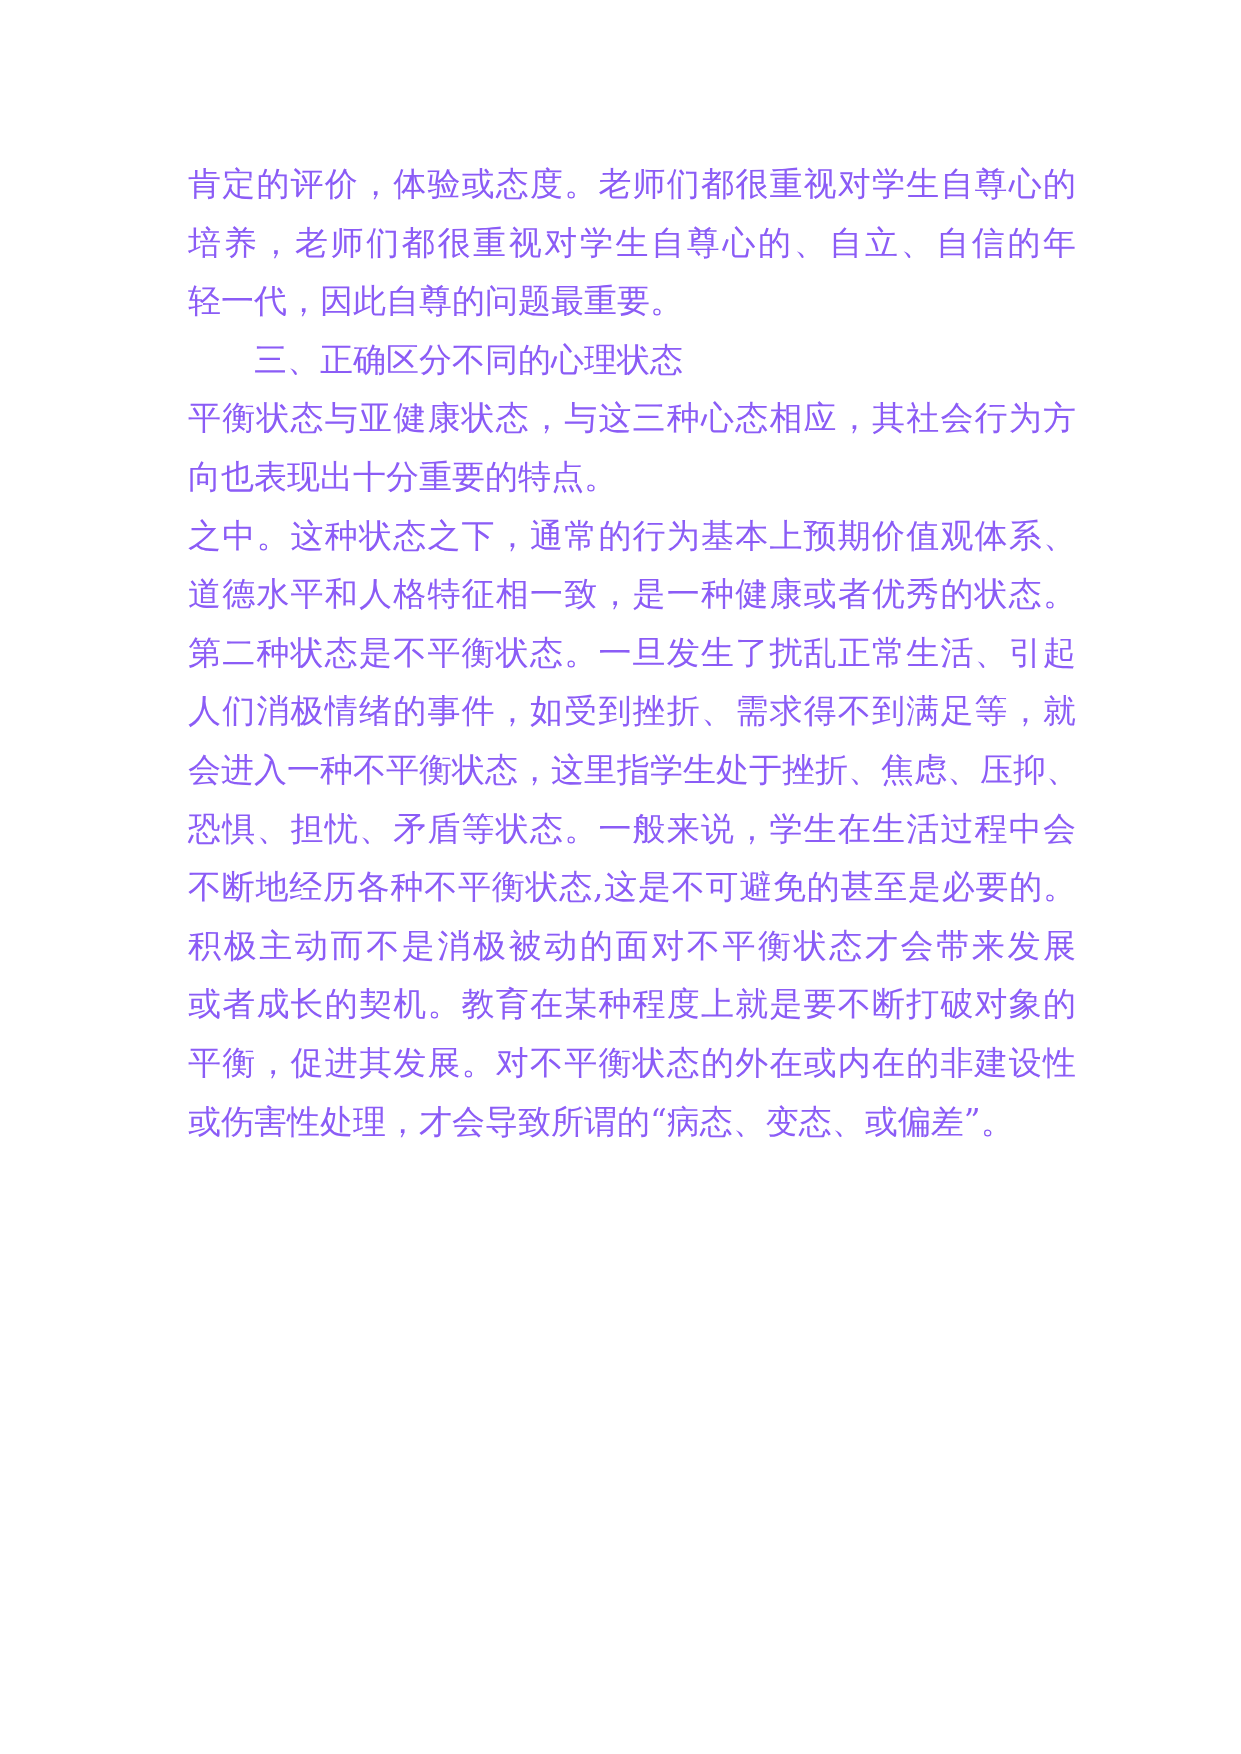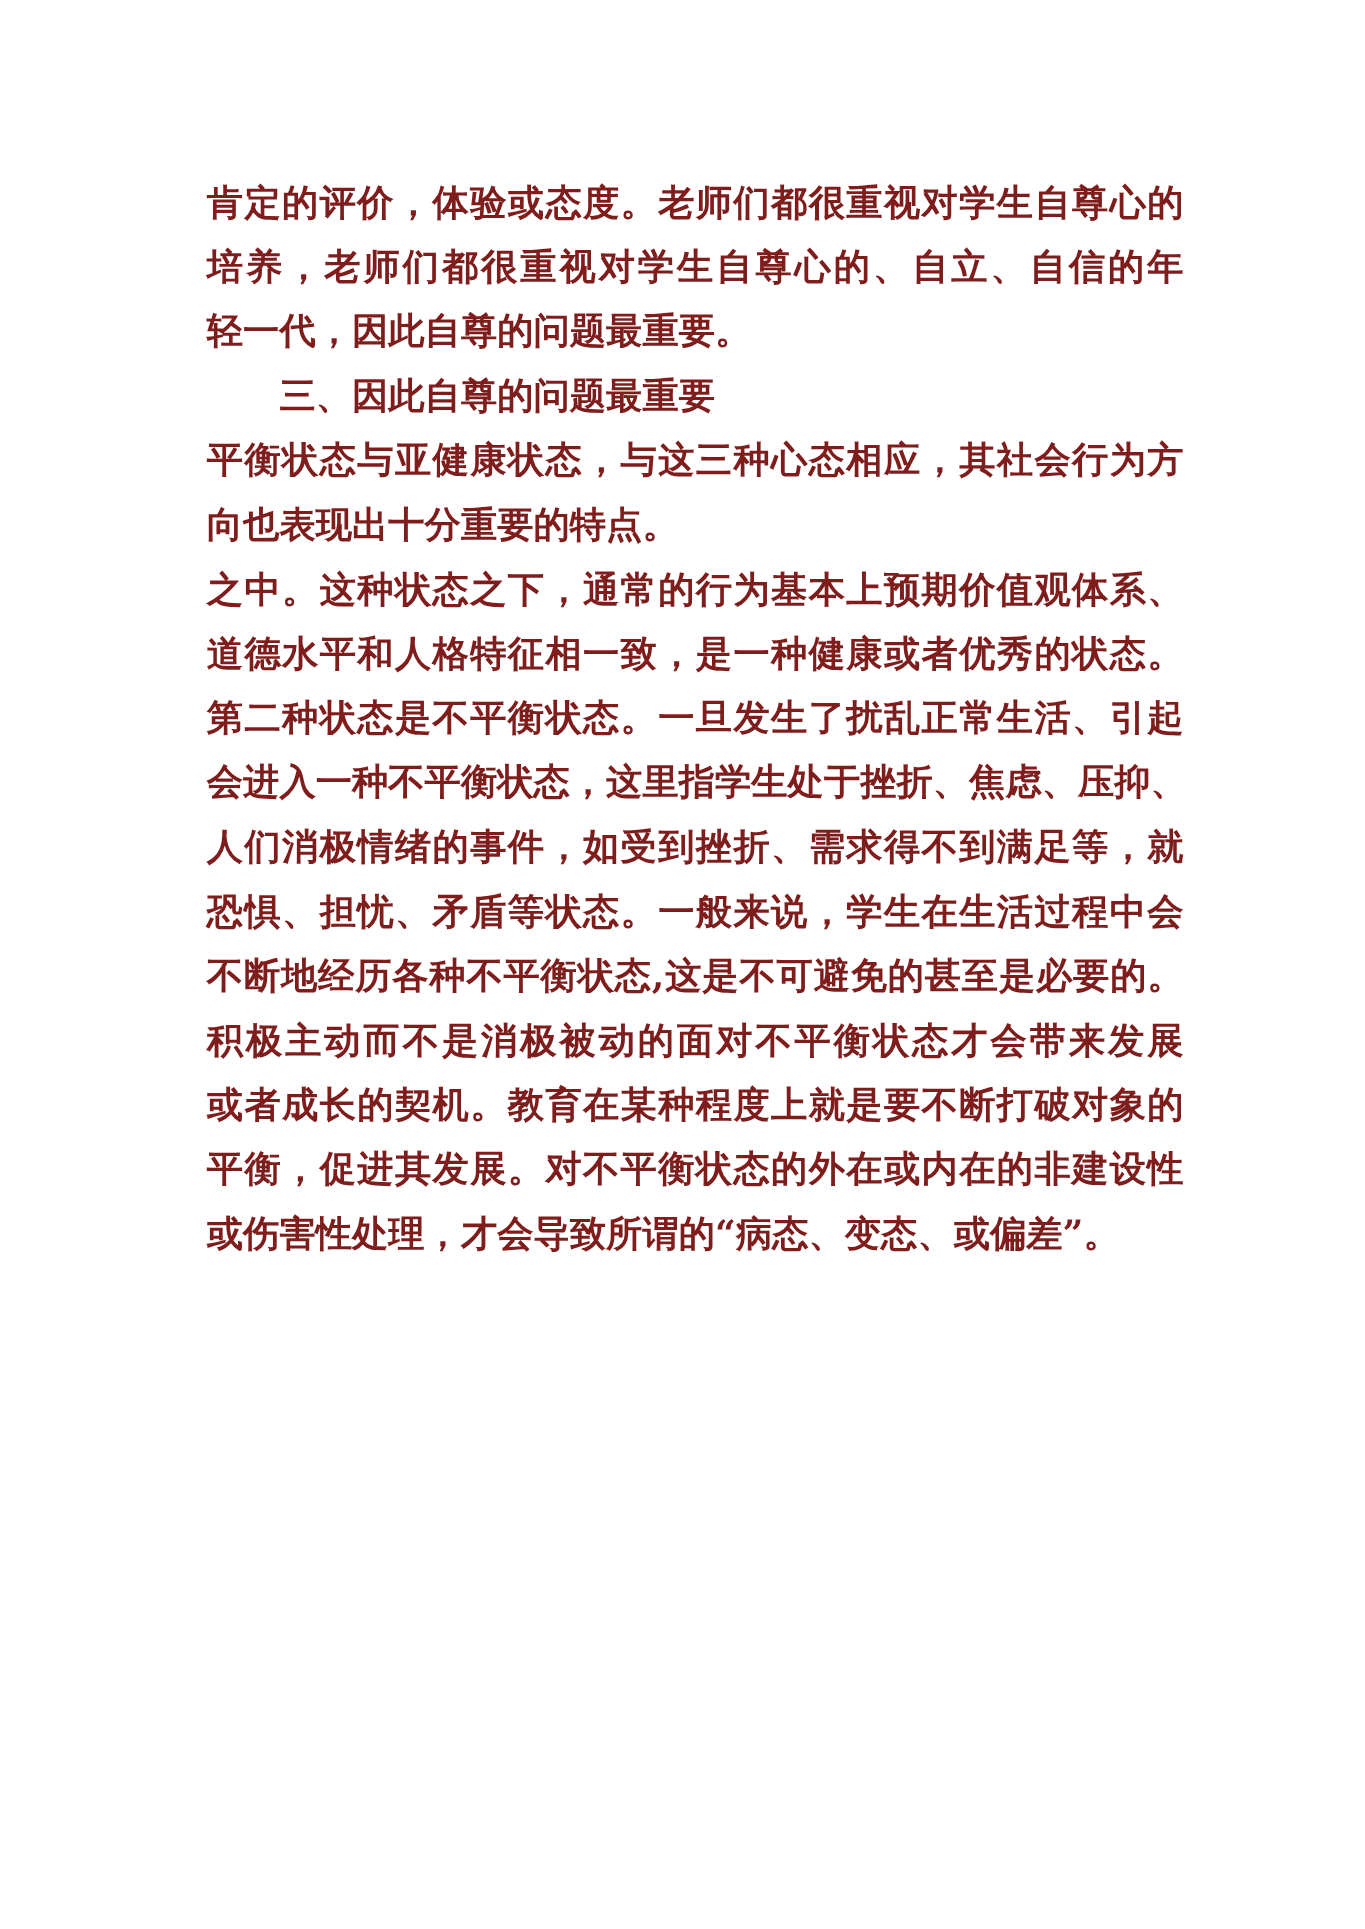--- a/index.html
+++ b/index.html
@@ -41,39 +41,39 @@
     text-align-last: left;
   }
   .line.indent {
     text-indent: 66px;
   }
 </style>
 </head>
 <body>
 
 <div class="page" style="background: rgb(255, 255, 255);">
-  <div class="text-block" id="doc-body" style="color: #7f1d1d; font-weight: bold;">
+  <div class="text-block" id="doc-body" style="color: #8b5cf6;">
       <div class="paragraph">
         <div class="line">肯定的评价，体验或态度。老师们都很重视对学生自尊心的</div>
         <div class="line">培养，老师们都很重视对学生自尊心的、自立、自信的年</div>
         <div class="line no-stretch">轻一代，因此自尊的问题最重要。</div>
       </div>
       <div class="paragraph">
-        <div class="line no-stretch indent">三、因此自尊的问题最重要</div>
+        <div class="line no-stretch indent">三、正确区分不同的心理状态</div>
       </div>
       <div class="paragraph">
         <div class="line">平衡状态与亚健康状态，与这三种心态相应，其社会行为方</div>
         <div class="line no-stretch">向也表现出十分重要的特点。</div>
       </div>
       <div class="paragraph">
         <div class="line">之中。这种状态之下，通常的行为基本上预期价值观体系、</div>
         <div class="line">道德水平和人格特征相一致，是一种健康或者优秀的状态。</div>
         <div class="line">第二种状态是不平衡状态。一旦发生了扰乱正常生活、引起</div>
+        <div class="line">人们消极情绪的事件，如受到挫折、需求得不到满足等，就</div>
         <div class="line">会进入一种不平衡状态，这里指学生处于挫折、焦虑、压抑、</div>
-        <div class="line">人们消极情绪的事件，如受到挫折、需求得不到满足等，就</div>
         <div class="line">恐惧、担忧、矛盾等状态。一般来说，学生在生活过程中会</div>
         <div class="line">不断地经历各种不平衡状态,这是不可避免的甚至是必要的。</div>
         <div class="line">积极主动而不是消极被动的面对不平衡状态才会带来发展</div>
         <div class="line">或者成长的契机。教育在某种程度上就是要不断打破对象的</div>
         <div class="line">平衡，促进其发展。对不平衡状态的外在或内在的非建设性</div>
         <div class="line no-stretch">或伤害性处理，才会导致所谓的“病态、变态、或偏差”。</div>
       </div>
     </div>
 </div>
 

